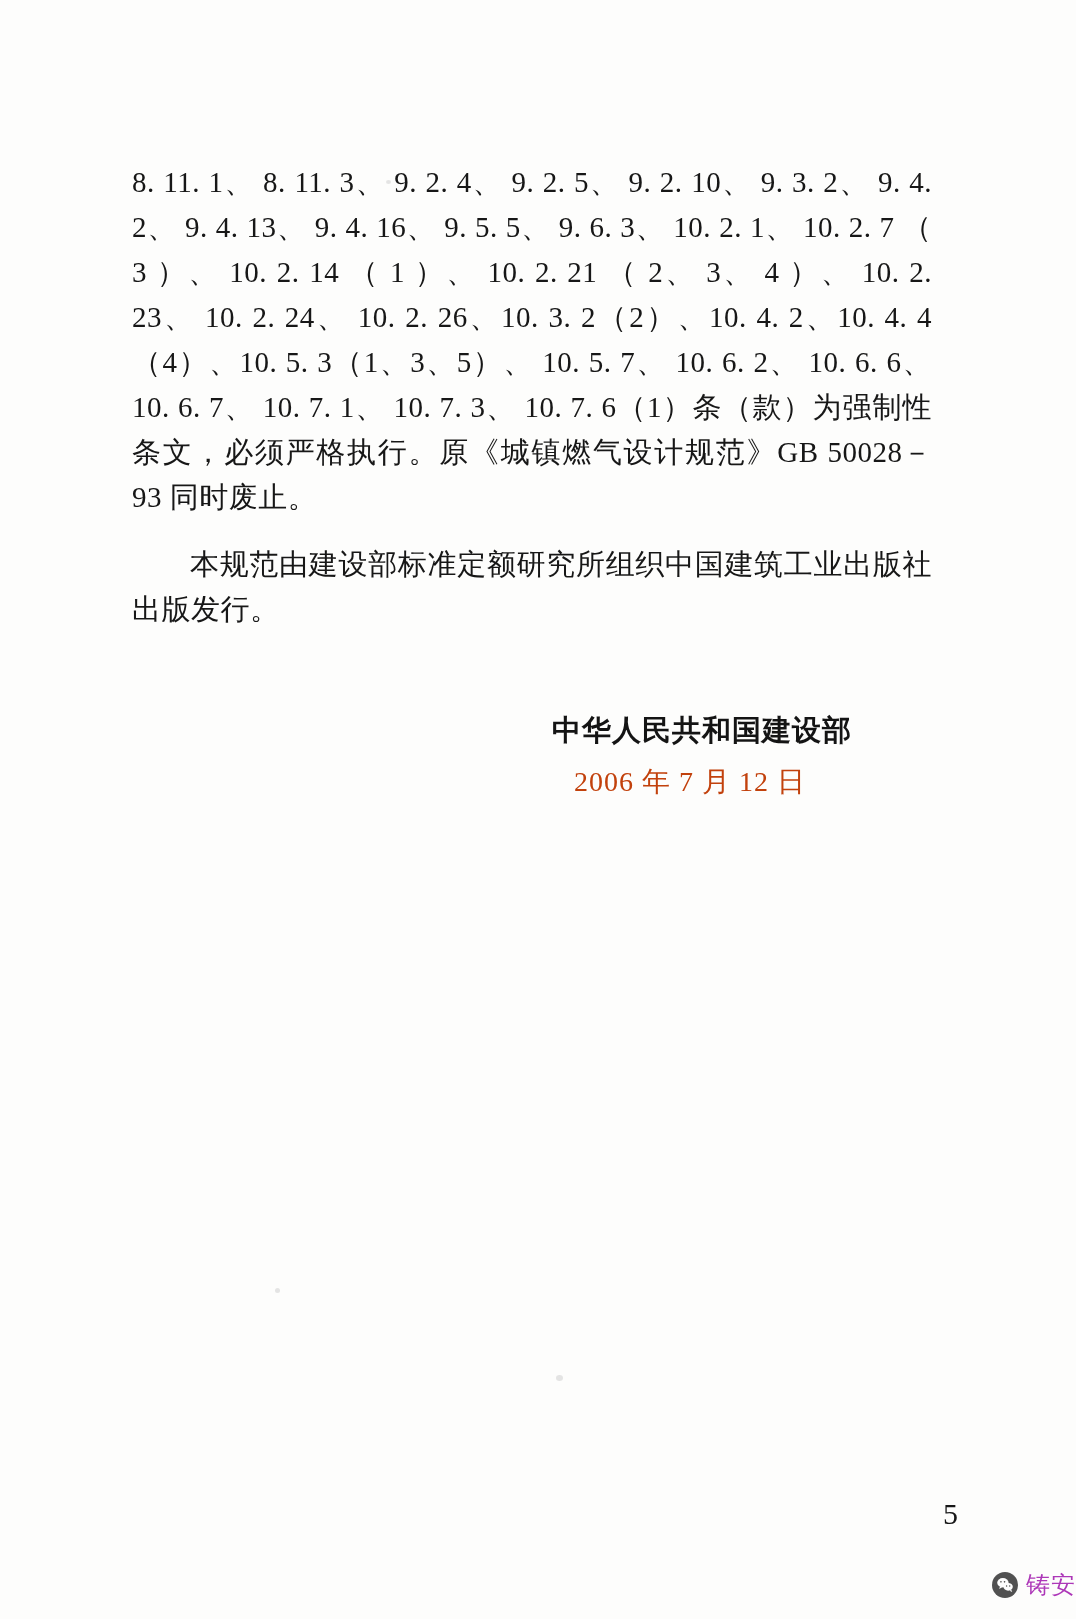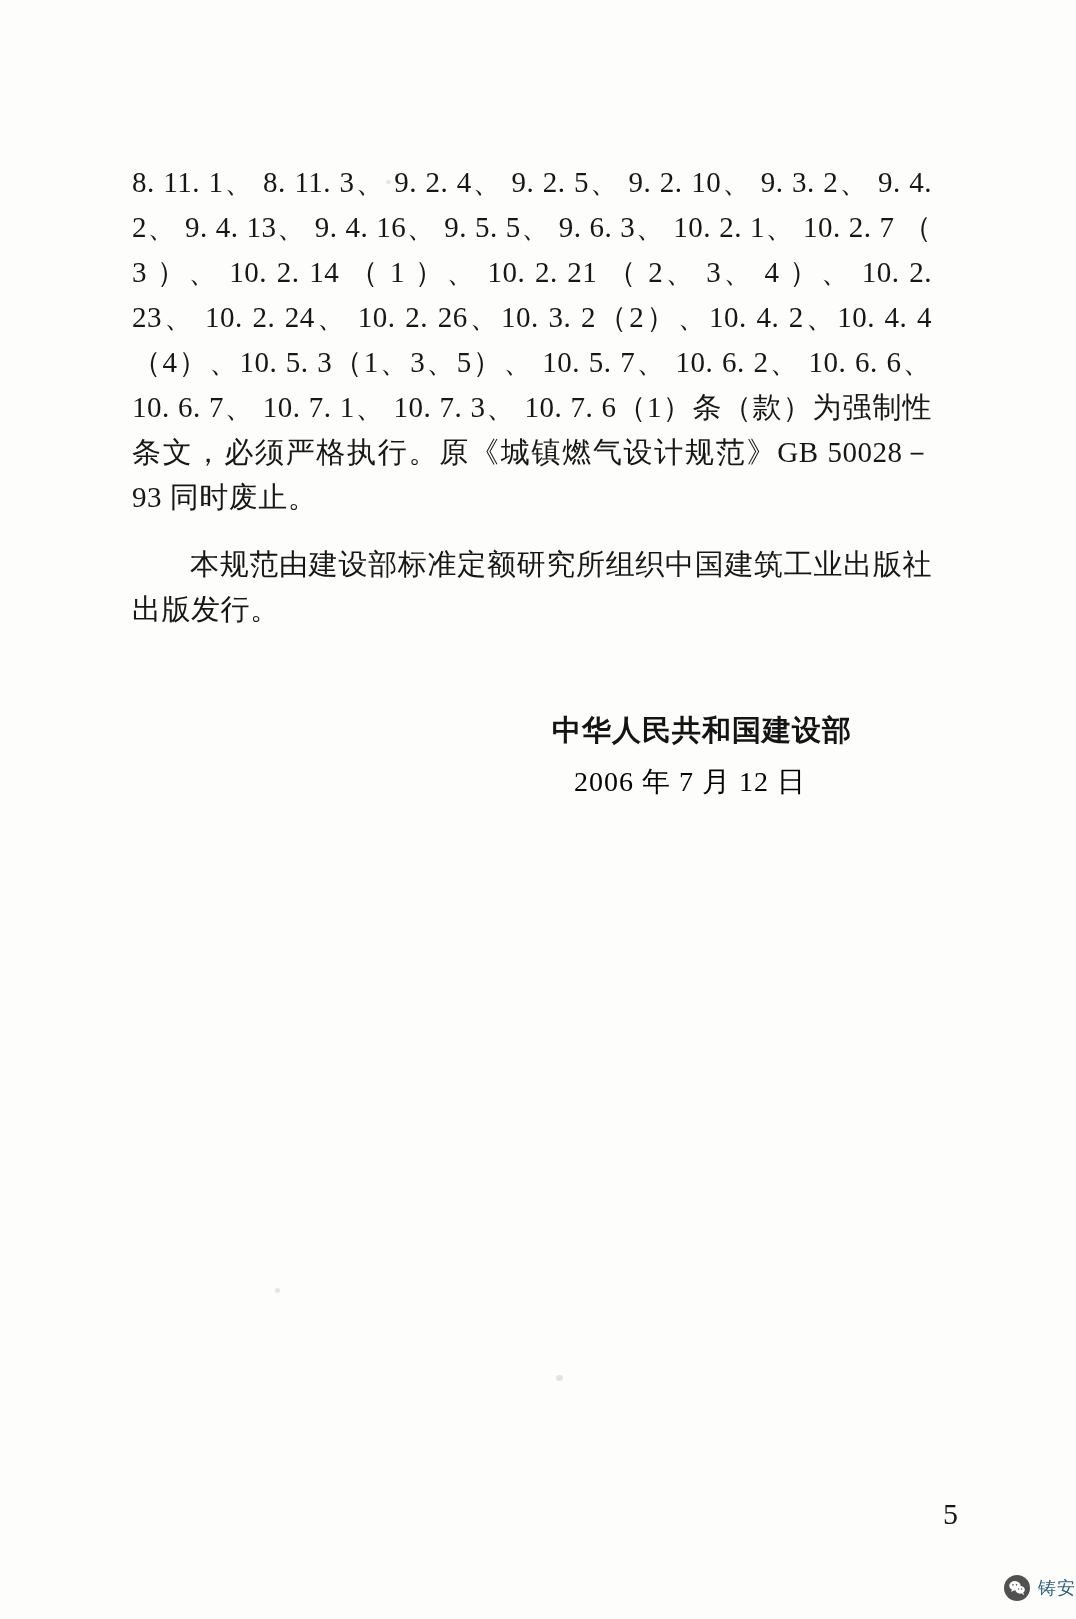--- a/index.html
+++ b/index.html
@@ -52,21 +52,21 @@
     font-weight: bold;
     letter-spacing: 1px;
     line-height: 44px;
     color: #141414;
     font-family: "DejaVu Sans", "Liberation Sans", sans-serif;
   }
   .sig-date {
     font-size: 28px;
     line-height: 44px;
     letter-spacing: 1px;
-    color: #000000;
+    color: #c2410c;
     margin-top: 8px;
     padding-left: 22px;
   }
   .page-number {
     position: absolute;
     right: 142px;
     bottom: 88px;
     font-size: 30px;
     color: #161616;
     font-family: "Liberation Serif", serif;
@@ -84,22 +84,22 @@
     width: 26px;
     height: 26px;
     border-radius: 50%;
     background: #3a3a3a;
     display: flex;
     align-items: center;
     justify-content: center;
   }
   .wm-icon svg { display: block; }
   .wm-text {
-    font-size: 18px;
-    color: #0c4a6e;
+    font-size: 24px;
+    color: #a21caf;
     font-family: "DejaVu Sans", "Liberation Sans", sans-serif;
     letter-spacing: 1px;
     text-align: right;
   }
   .scan-speck {
     position: absolute;
     background: #cfcfcf;
     border-radius: 50%;
     opacity: 0.55;
   }

